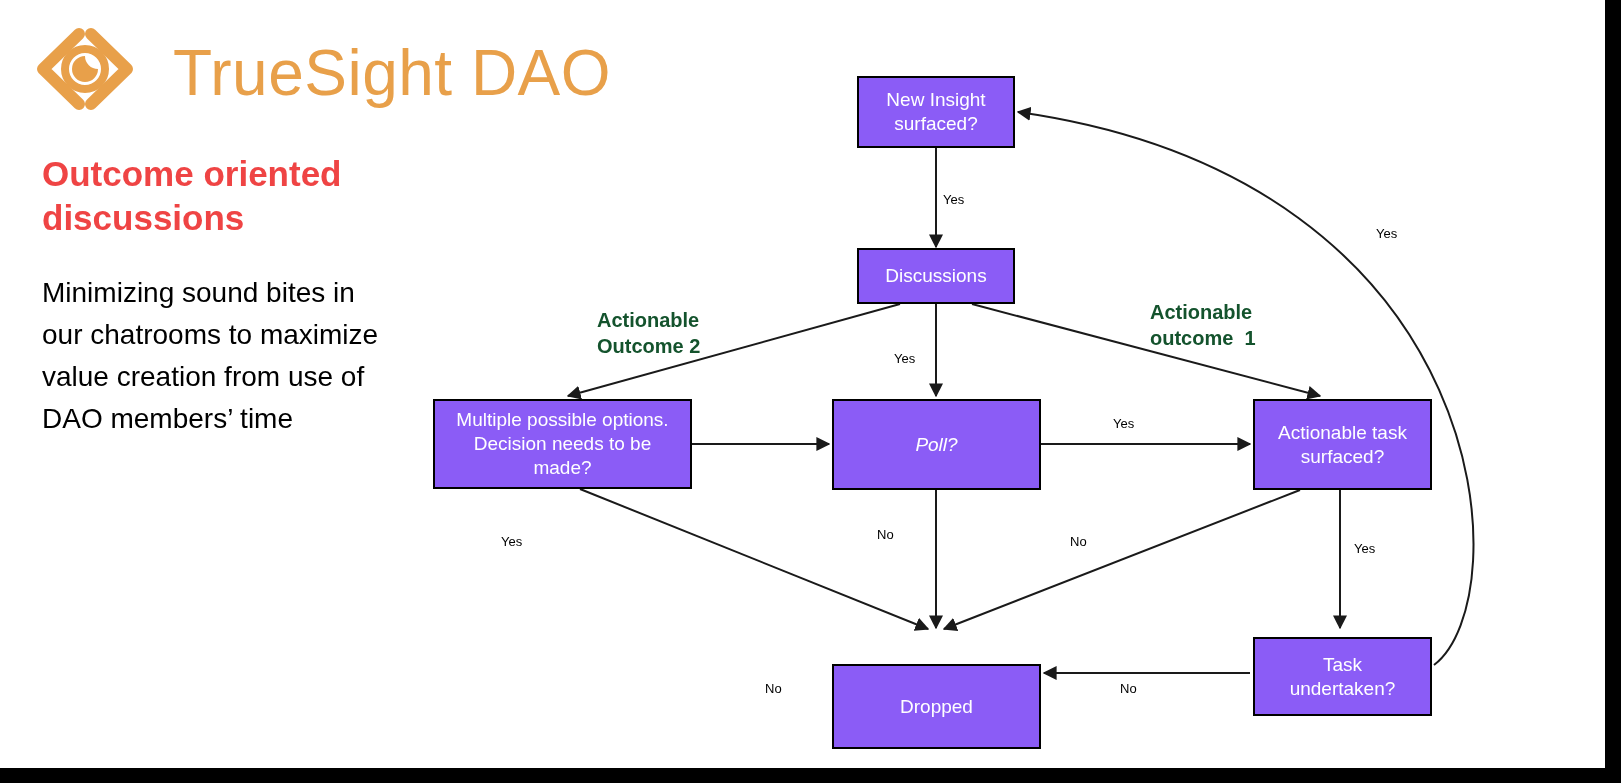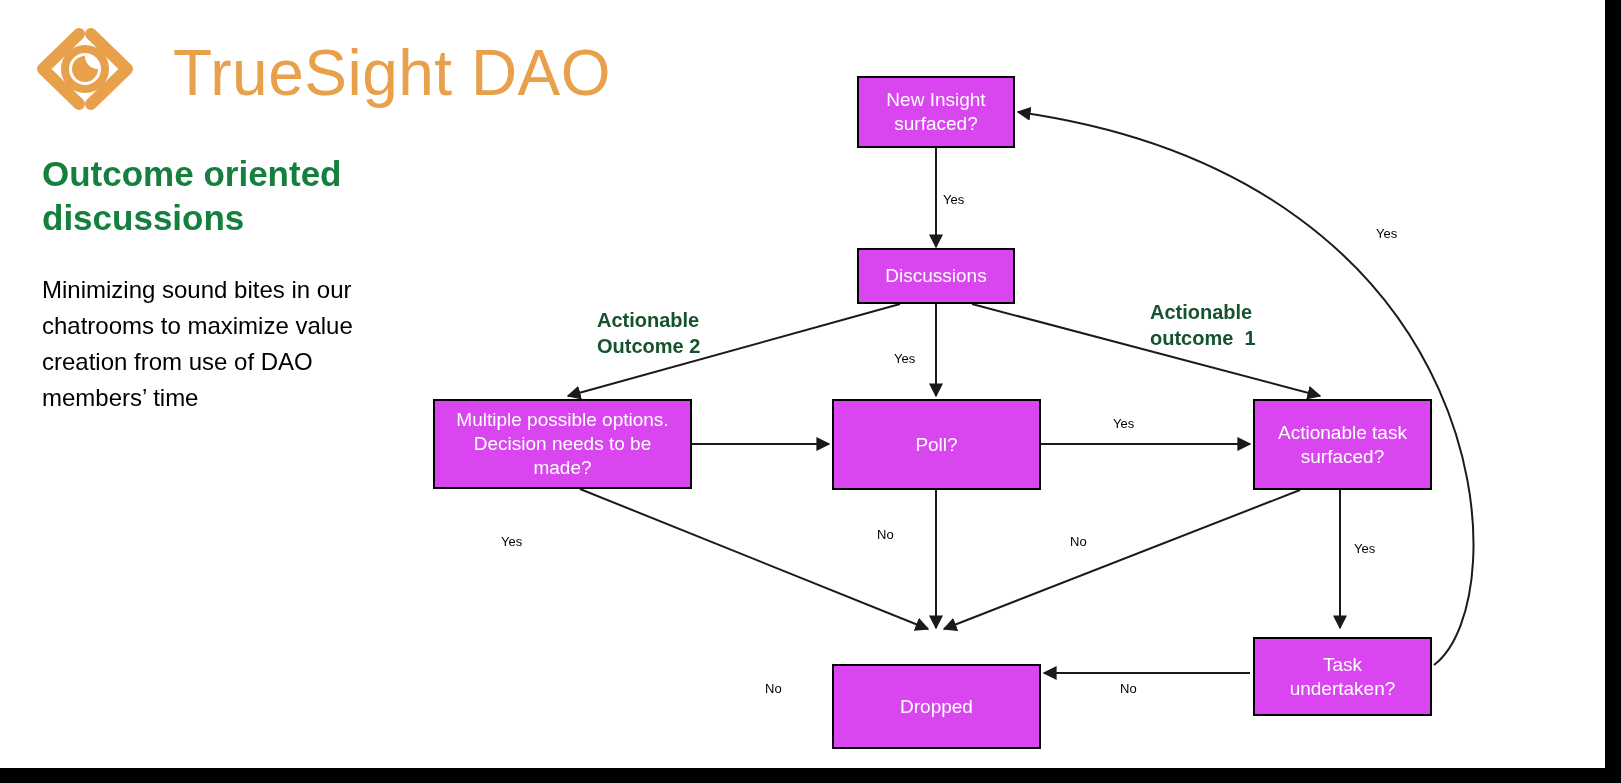--- a/index.html
+++ b/index.html
@@ -51,29 +51,29 @@
   }
 
   
   #headline {
     position: absolute;
     left: 42px;
     top: 152px;
     width: 360px;
     font-size: 35px;
     font-weight: bold;
-    color: #15803d;
+    color: #ef4444;
     line-height: 1.25;
   }
   #body-copy {
     position: absolute;
     left: 42px;
     top: 272px;
     width: 340px;
-    font-size: 24px;
+    font-size: 28px;
     color: #000000;
     line-height: 1.5;
   }
 
   
   #flow {
     position: absolute;
     left: 0;
     top: 0;
     width: 1605px;
@@ -83,21 +83,21 @@
     position: absolute;
     left: 0;
     top: 0;
     width: 1605px;
     height: 768px;
   }
 
   .node {
     position: absolute;
     box-sizing: border-box;
-    background: #d946ef;
+    background: #8b5cf6;
     border: 2px solid #000000;
     color: #ffffff;
     font-size: 19px;
     line-height: 1.25;
     display: flex;
     align-items: center;
     justify-content: center;
     text-align: center;
     padding: 2px 18px;
   }
@@ -172,21 +172,21 @@
         <path d="M 1434 665 C 1520 600, 1500 180, 1018 112"></path>
       </g>
     </svg>
 
     <div class="node" style="left:857px; top:76px; width:158px; height:72px;">New Insight surfaced?</div>
 
     <div class="node" style="left:857px; top:248px; width:158px; height:56px;">Discussions</div>
 
     <div class="node" style="left:433px; top:399px; width:259px; height:90px;">Multiple possible options. Decision needs to be made?</div>
 
-    <div class="node" style="left:832px; top:399px; width:209px; height:91px;">Poll?</div>
+    <div class="node" style="left:832px; top:399px; width:209px; height:91px;font-style:italic;">Poll?</div>
 
     <div class="node" style="left:1253px; top:399px; width:179px; height:91px;">Actionable task surfaced?</div>
 
     <div class="node" style="left:832px; top:631px; width:209px; height:85px;margin-top:33px;">Dropped</div>
 
     <div class="node" style="left:1253px; top:637px; width:179px; height:79px;">Task undertaken?</div>
 
     <div class="outcome-label" style="left:597px; top:307px;">Actionable
 Outcome 2</div>
 

